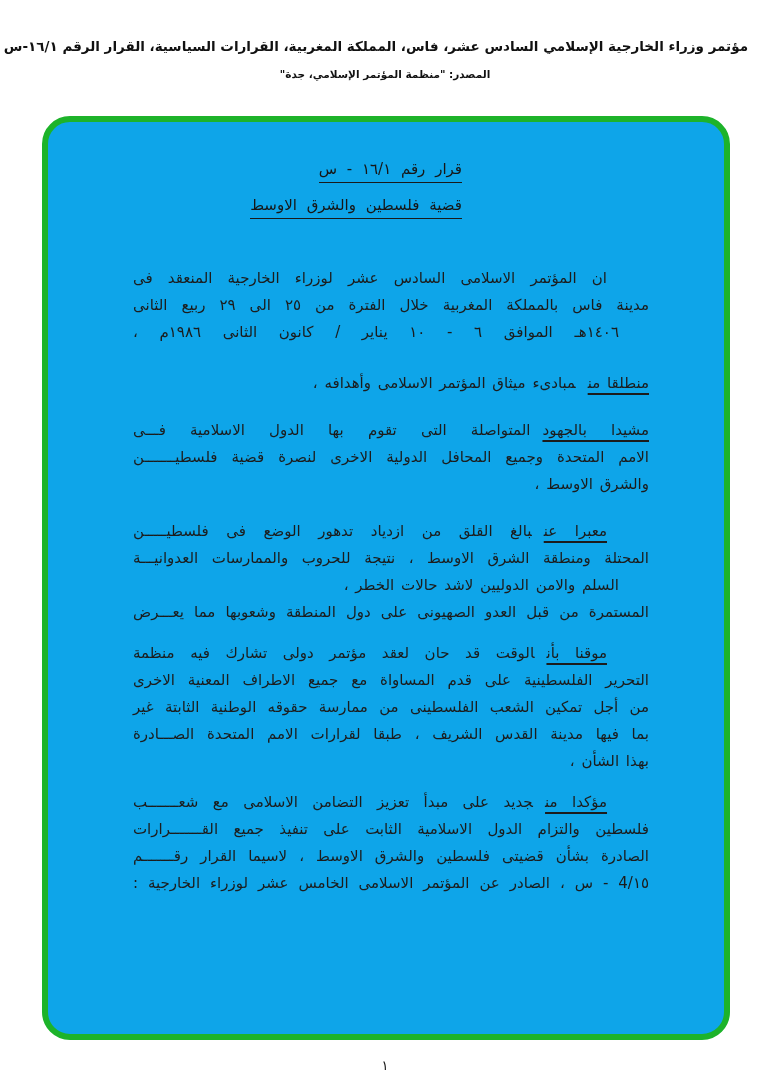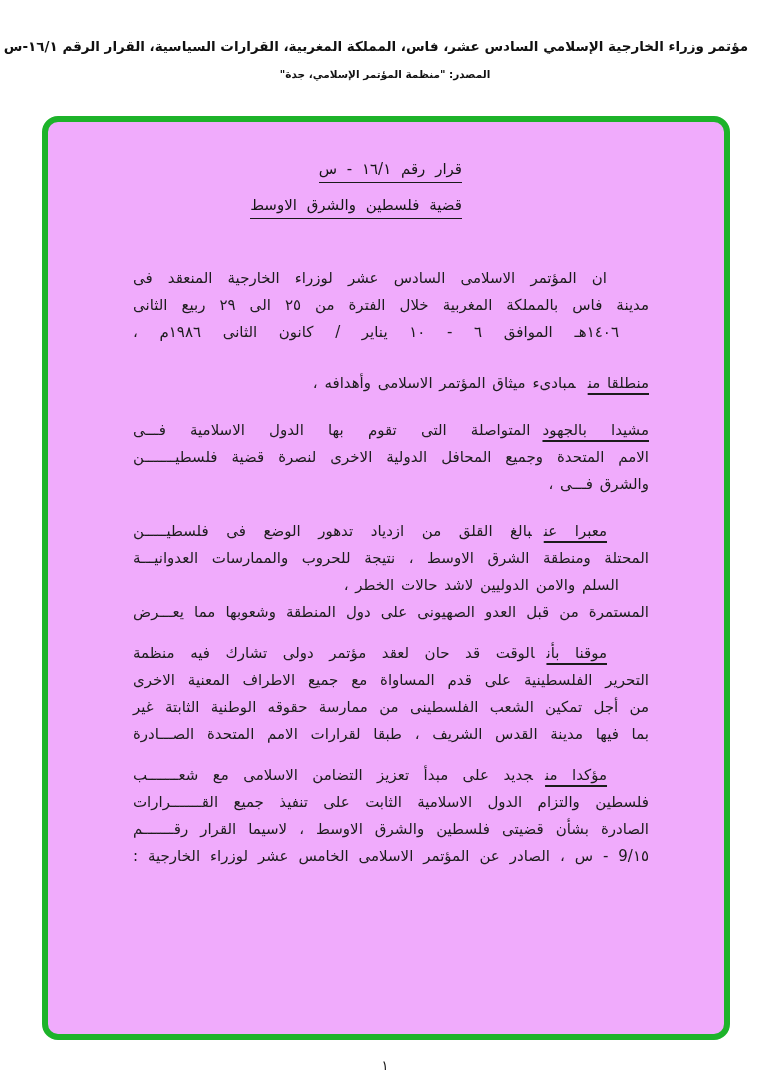--- a/index.html
+++ b/index.html
@@ -45,22 +45,22 @@
   }
   
   .frame {
     position: absolute;
     left: 42px;
     top: 116px;
     width: 688px;
     height: 924px;
     box-sizing: border-box;
     border: 6px solid #1db32a;
-    border-radius: 16px;
-    background: #f0abfc;
+    border-radius: 28px;
+    background: #0ea5e9;
     padding: 38px 67px 0 77px;
   }
   
   .title-block {
     margin-right: 195px;
     display: flex;
     flex-direction: column;
     align-items: flex-start; 
     row-gap: 13px;
   }
@@ -140,48 +140,49 @@
         <div class="line rl">
           <span class="lead">منطلقا من</span><span>مبادىء ميثاق المؤتمر الاسلامى وأهدافه ،</span>
         </div>
       </div>
 
       <div class="para">
         <div class="line jl">
           <span class="lead">مشيدا بالجهود</span><span>المتواصلة التى تقوم بها الدول الاسلامية فـــى</span>
         </div>
         <div class="line jl">الامم المتحدة وجميع المحافل الدولية الاخرى لنصرة قضية فلسطيـــــــن</div>
-        <div class="line rl">والشرق فـــى ،</div>
+        <div class="line rl">والشرق الاوسط ،</div>
       </div>
 
       <div class="para">
         <div class="line jl ind">
           <span class="lead">معبرا عن</span><span>بالغ القلق من ازدياد تدهور الوضع فى فلسطيـــــن</span>
         </div>
         <div class="line jl">المحتلة ومنطقة الشرق الاوسط ، نتيجة للحروب والممارسات العدوانيـــة</div>
         <div class="line rl ind-sm">السلم والامن الدوليين لاشد حالات الخطر ،</div>
         <div class="line jl">المستمرة من قبل العدو الصهيونى على دول المنطقة وشعوبها مما يعـــرض</div>
       </div>
 
       <div class="para mt-sm">
         <div class="line jl ind">
           <span class="lead">موقنا بأن</span><span>الوقت قد حان لعقد مؤتمر دولى تشارك فيه منظمة</span>
         </div>
         <div class="line jl">التحرير الفلسطينية على قدم المساواة مع جميع الاطراف المعنية الاخرى</div>
         <div class="line jl">من أجل تمكين الشعب الفلسطينى من ممارسة حقوقه الوطنية الثابتة غير</div>
         <div class="line jl">بما فيها مدينة القدس الشريف ، طبقا لقرارات الامم المتحدة الصـــادرة</div>
+        <div class="line rl">بهذا الشأن ،</div>
       </div>
 
       <div class="para mt-sm">
         <div class="line jl ind">
           <span class="lead">مؤكدا من</span><span>جديد على مبدأ تعزيز التضامن الاسلامى مع شعـــــــب</span>
         </div>
         <div class="line jl">فلسطين والتزام الدول الاسلامية الثابت على تنفيذ جميع القـــــــرارات</div>
         <div class="line jl">الصادرة بشأن قضيتى فلسطين والشرق الاوسط ، لاسيما القرار رقـــــــم</div>
-        <div class="line jl">١٥/9 - س ، الصادر عن المؤتمر الاسلامى الخامس عشر لوزراء الخارجية :</div>
+        <div class="line jl">١٥/4 - س ، الصادر عن المؤتمر الاسلامى الخامس عشر لوزراء الخارجية :</div>
       </div>
 
     </div>
   </div>
 
   <div class="page-num">١</div>
 
 </div>
 
 </body></html>

